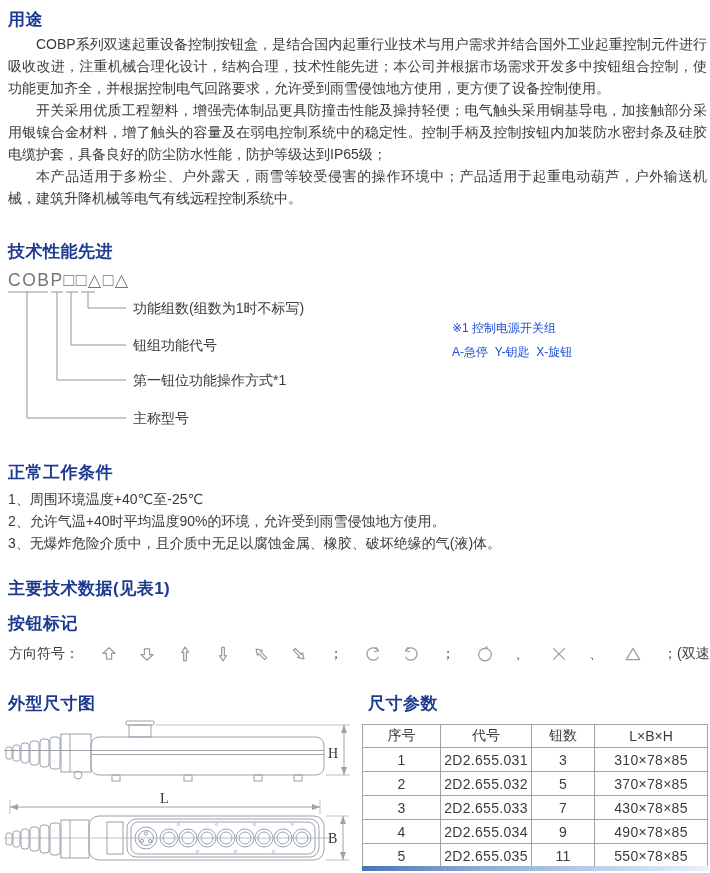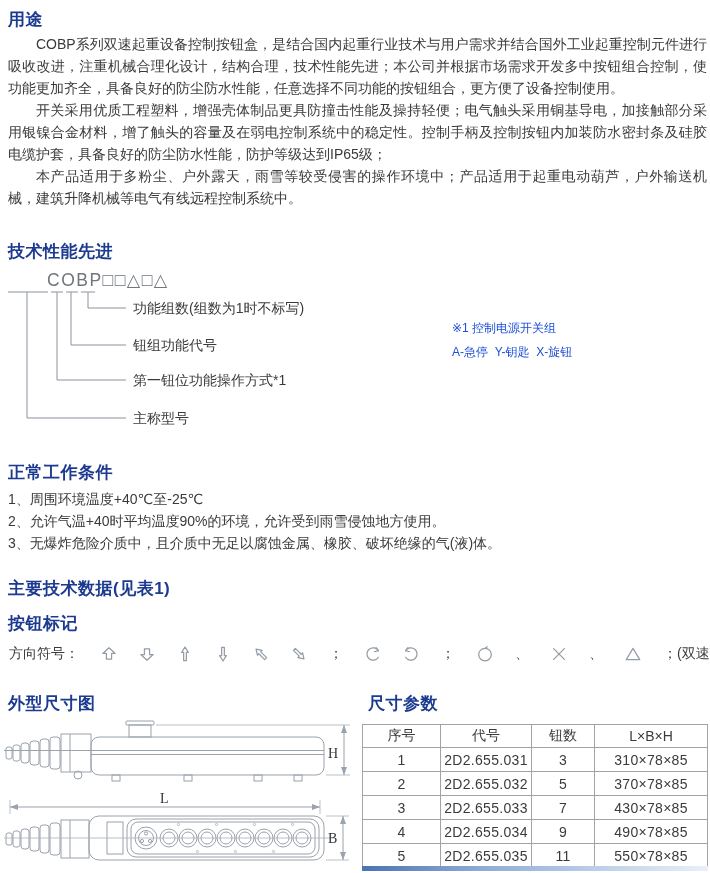--- a/index.html
+++ b/index.html
@@ -7,21 +7,21 @@
     position:relative;width:710px;height:873px;background:#ffffff;overflow:hidden;
     font-family:"Liberation Sans","DejaVu Sans",sans-serif;color:#3b3b3b;
   }
   .sec-heading{
     position:absolute;margin:0;font-size:17px;font-weight:700;color:#1c3a8f;letter-spacing:.5px;
   }
   .body-block{position:absolute;left:8px;width:699px;}
   .body-block p{margin:0;text-indent:2em;font-size:14px;line-height:22px;color:#3a3a3a;text-align:justify;}
   .cond-item{font-size:14px;line-height:22px;color:#3a3a3a;}
   .model-code{
-    position:absolute;left:8px;top:270px;font-size:17.5px;letter-spacing:1.5px;color:#71767c;margin-left:39px;
+    position:absolute;left:8px;top:270px;font-size:17.5px;letter-spacing:1.5px;color:#71767c;
   }
   .tree-label{position:absolute;font-size:14px;color:#3a3a3a;white-space:pre;}
   .note-line{position:absolute;font-size:12px;color:#1d4ed8;white-space:pre;}
   .sym-row{
     position:absolute;left:8px;top:641px;width:700px;height:26px;
     display:flex;align-items:center;gap:20px;
   }
   .sym-row .sym-text{font-size:14px;color:#3a3a3a;white-space:pre;margin:0 1px;}
   .sym-row .sym-icon{display:inline-flex;width:18px;height:18px;}
   .sym-row .sym-icon svg{width:18px;height:18px;}
@@ -47,21 +47,21 @@
     background:linear-gradient(90deg,#4a73b4 0%,#8facd6 35%,#e9f0f9 100%);
   }
 </style>
 </head>
 <body>
 
 <div class="page">
 
   <h2 class="sec-heading" style="left:8px;top:8px;">用途</h2>
   <div class="body-block" style="top:33px;">
-    <p>COBP系列双速起重设备控制按钮盒，是结合国内起重行业技术与用户需求并结合国外工业起重控制元件进行吸收改进，注重机械合理化设计，结构合理，技术性能先进；本公司并根据市场需求开发多中按钮组合控制，使功能更加齐全，具备良好的防尘防水性能，任意选择不同功能的按钮组合，更方便了设备控制使用。</p>
+    <p>COBP系列双速起重设备控制按钮盒，是结合国内起重行业技术与用户需求并结合国外工业起重控制元件进行吸收改进，注重机械合理化设计，结构合理，技术性能先进；本公司并根据市场需求开发多中按钮组合控制，使功能更加齐全，并根据控制电气回路要求，允许受到雨雪侵蚀地方使用，更方便了设备控制使用。</p>
     <p>开关采用优质工程塑料，增强壳体制品更具防撞击性能及操持轻便；电气触头采用铜基导电，加接触部分采用银镍合金材料，增了触头的容量及在弱电控制系统中的稳定性。控制手柄及控制按钮内加装防水密封条及硅胶电缆护套，具备良好的防尘防水性能，防护等级达到IP65级；</p>
     <p>本产品适用于多粉尘、户外露天，雨雪等较受侵害的操作环境中；产品适用于起重电动葫芦，户外输送机械，建筑升降机械等电气有线远程控制系统中。</p>
   </div>
 
   <h2 class="sec-heading" style="left:8px;top:240px;">技术性能先进</h2>
   <div class="model-code">COBP□□△□△</div>
 
   <svg class="tree-svg" width="460" height="165" viewBox="0 0 460 165">
 
     <line class="ln" x1="8" y1="24" x2="48" y2="24"></line>

